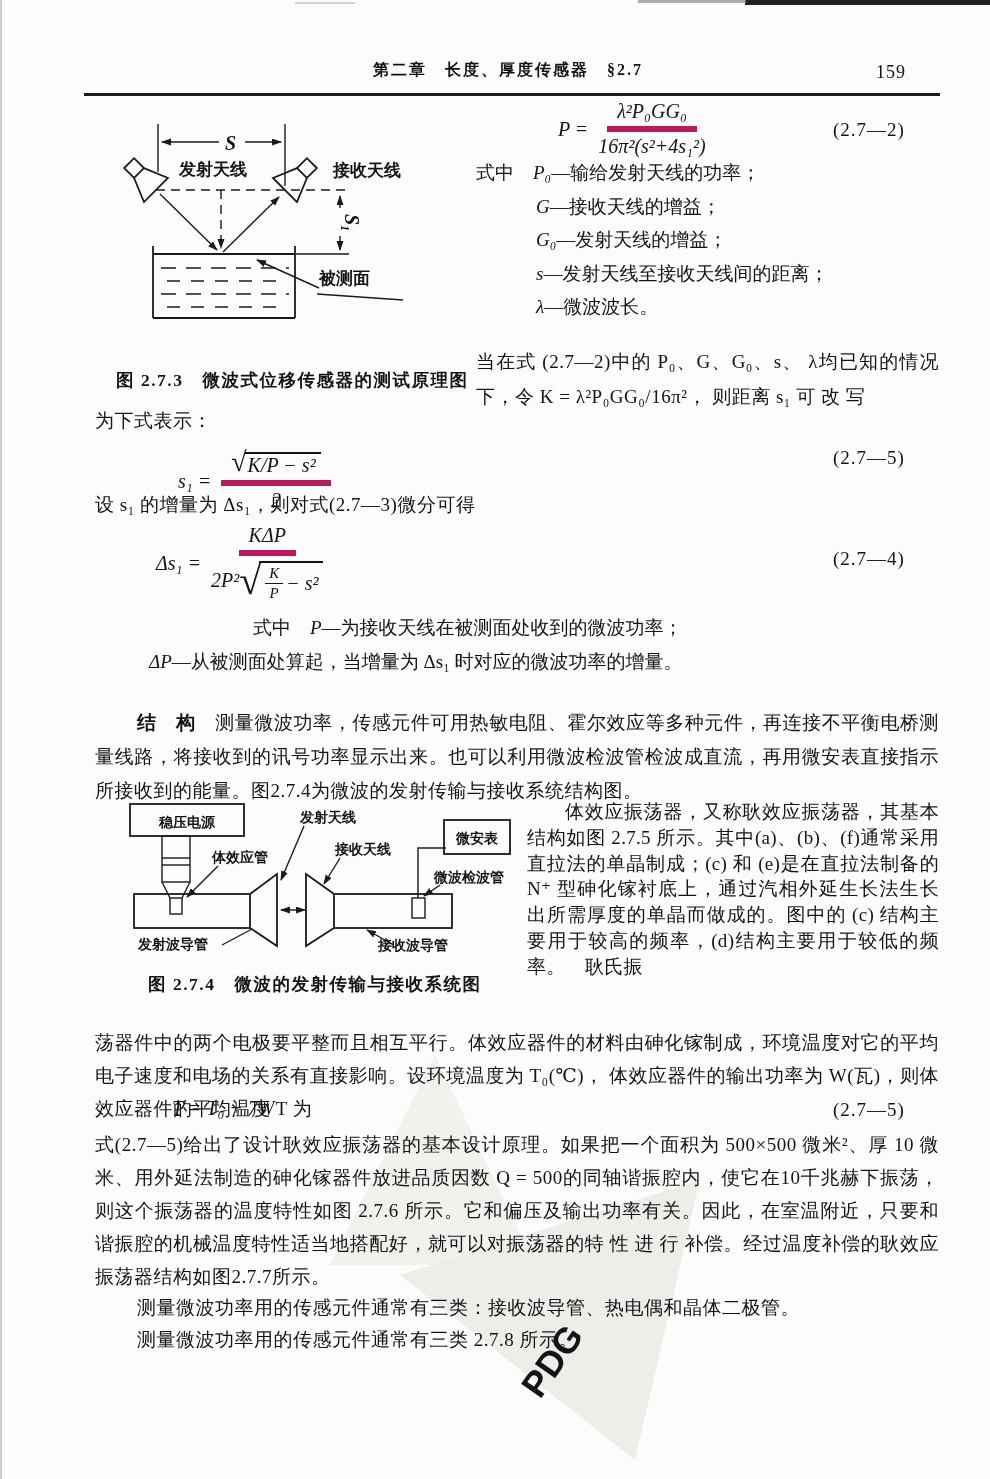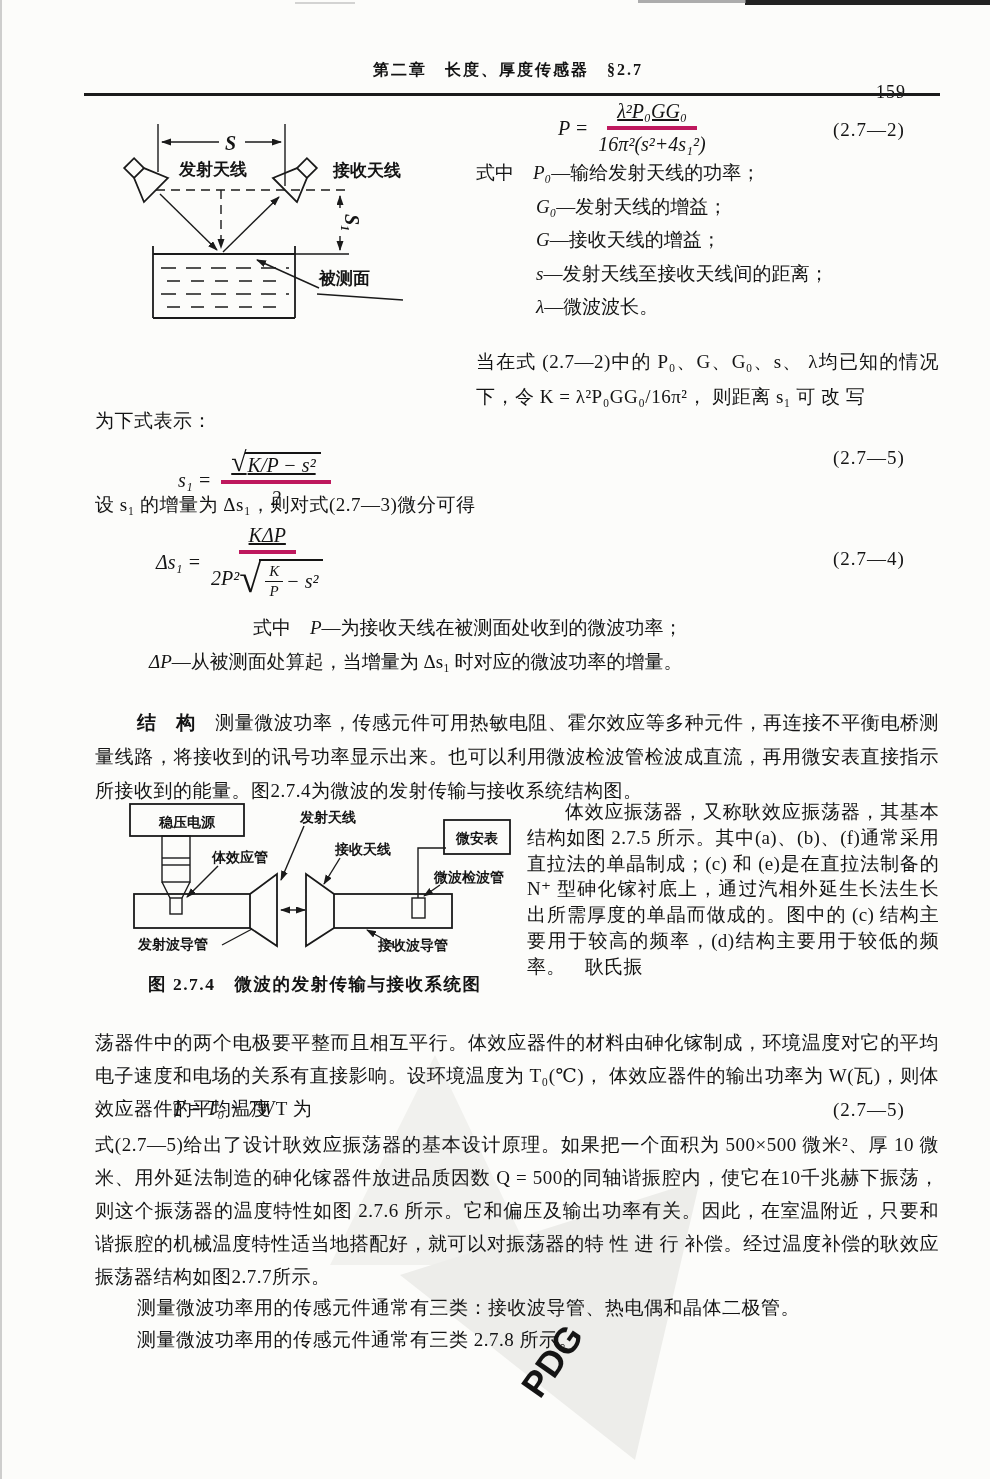--- a/index.html
+++ b/index.html
@@ -18,21 +18,21 @@
   .pageno{font-size:18px;letter-spacing:1px;}
   .hrule{height:2.5px;background:#1b1b1b;}
   
   .body-text{font-size:19px;line-height:33px;text-align:justify;letter-spacing:0.5px;}
   .hei{font-family:"Liberation Sans","DejaVu Sans",sans-serif;font-weight:bold;}
   .mi{font-style:italic;}
   
   .eq{display:flex;align-items:center;font-size:20px;font-style:italic;}
   .eq .gap{margin-right:10px;}
   .eq-frac{display:inline-flex;flex-direction:column;align-items:center;}
-  .eq-frac .num{border-bottom:4px solid #be185d;padding:0 10px 3px;display:flex;align-items:flex-start;text-decoration:underline;}
+  .eq-frac .num{border-bottom:6px solid #be185d;padding:0 10px 3px;display:flex;align-items:flex-start;}
   .eq-frac .den{padding-top:3px;display:flex;align-items:center;}
   .radical{font-style:normal;font-size:28px;line-height:22px;margin-right:-2px;}
   .radical.big{font-size:40px;line-height:30px;}
   .radicand{border-top:2px solid #141414;padding:0 5px 0 3px;margin-top:1px;}
   .radicand.tall{display:flex;align-items:center;margin-top:2px;padding-top:2px;}
   .sfrac{display:inline-flex;flex-direction:column;align-items:center;font-size:15px;line-height:1.15;margin:0 3px;}
   .sfrac .snum{border-bottom:1.5px solid #141414;padding:0 4px 1px;}
   .sfrac .sden{padding-top:1px;}
   .eq-label{font-size:19px;letter-spacing:1px;}
   
@@ -61,21 +61,21 @@
   <div class="abs artifact" style="top:2px;left:295px;width:60px;height:2px;background:#aaa;opacity:.5;"></div>
   <div class="abs artifact" style="top:0;left:0;width:2px;height:1479px;background:#777;opacity:.35;"></div>
 
   <svg class="abs wm" style="left:270px;top:1040px;" width="470" height="430" viewBox="0 0 470 430">
     <polygon points="165,15 60,225 265,225" fill="#f1f1ee"></polygon>
     <polygon points="130,235 430,140 365,420" fill="#ededea"></polygon>
     <text x="270" y="360" transform="rotate(-55 270 360)" font-size="36" font-weight="bold" fill="#fafaf8" font-family="Liberation Sans, sans-serif">PDG</text>
   </svg>
 
   <div class="abs chapter" style="left:373px;top:60px;">第二章　长度、厚度传感器　§2.7</div>
-  <div class="abs pageno" style="left:876px;top:62px;margin-top:20px;">159</div>
+  <div class="abs pageno" style="left:876px;top:62px;">159</div>
   <div class="abs hrule" style="left:84px;top:93px;width:856px;"></div>
 
   <div class="abs eq" style="left:558px;top:100px;">
     <span class="gap">P =</span>
     <span class="eq-frac">
       <span class="num">λ²P₀GG₀</span>
       <span class="den">16π²(s²+4s₁²)</span>
     </span>
   </div>
   <div class="abs eq-label" style="left:833px;top:119px;">(2.7—2)</div>
@@ -122,27 +122,28 @@
     <line class="lnthin" x1="247" y1="124" x2="247" y2="138" marker-end="url(#a1)"></line>
     <text x="252" y="102" transform="rotate(90 252 102)" class="figmath">S₁</text>
 
     <text x="226" y="172" class="figlab">被测面</text>
     <line class="lnthin" x1="226" y1="176" x2="164" y2="148" marker-end="url(#a1)"></line>
     <line class="lnthin" x1="224" y1="182" x2="310" y2="188"></line>
 
     <text x="86" y="63" class="figlab">发射天线</text>
     <text x="240" y="64" class="figlab">接收天线</text>
   </svg>
+  <div class="abs fig-caption" style="left:116px;top:368px;">图 2.7.3　微波式位移传感器的测试原理图</div>
 
   <div class="abs" style="left:476px;top:156px;">
     <div class="where-line">
       <span>式中</span><span>　</span><span class="mi">P₀</span><span>—输给发射天线的功率；</span>
     </div>
+    <div class="where-line where-indent"><span class="mi">G</span><span>—接收天线的增益；</span></div>
     <div class="where-line where-indent"><span class="mi">G₀</span><span>—发射天线的增益；</span></div>
-    <div class="where-line where-indent"><span class="mi">G</span><span>—接收天线的增益；</span></div>
     <div class="where-line where-indent"><span class="mi">s</span><span>—发射天线至接收天线间的距离；</span></div>
     <div class="where-line where-indent"><span class="mi">λ</span><span>—微波波长。</span></div>
   </div>
 
   <div class="abs body-text" style="left:476px;top:344px;width:463px;line-height:35px;">当在式 (2.7—2)中的 P₀、G、G₀、s、 λ均已知的情况下，令 K = λ²P₀GG₀/16π²， 则距离 s₁ 可 改 写</div>
 
   <div class="abs body-text" style="left:95px;top:404px;">为下式表示：</div>
 
   <div class="abs eq" style="left:178px;top:451px;">
     <span class="gap">s₁ =</span>

